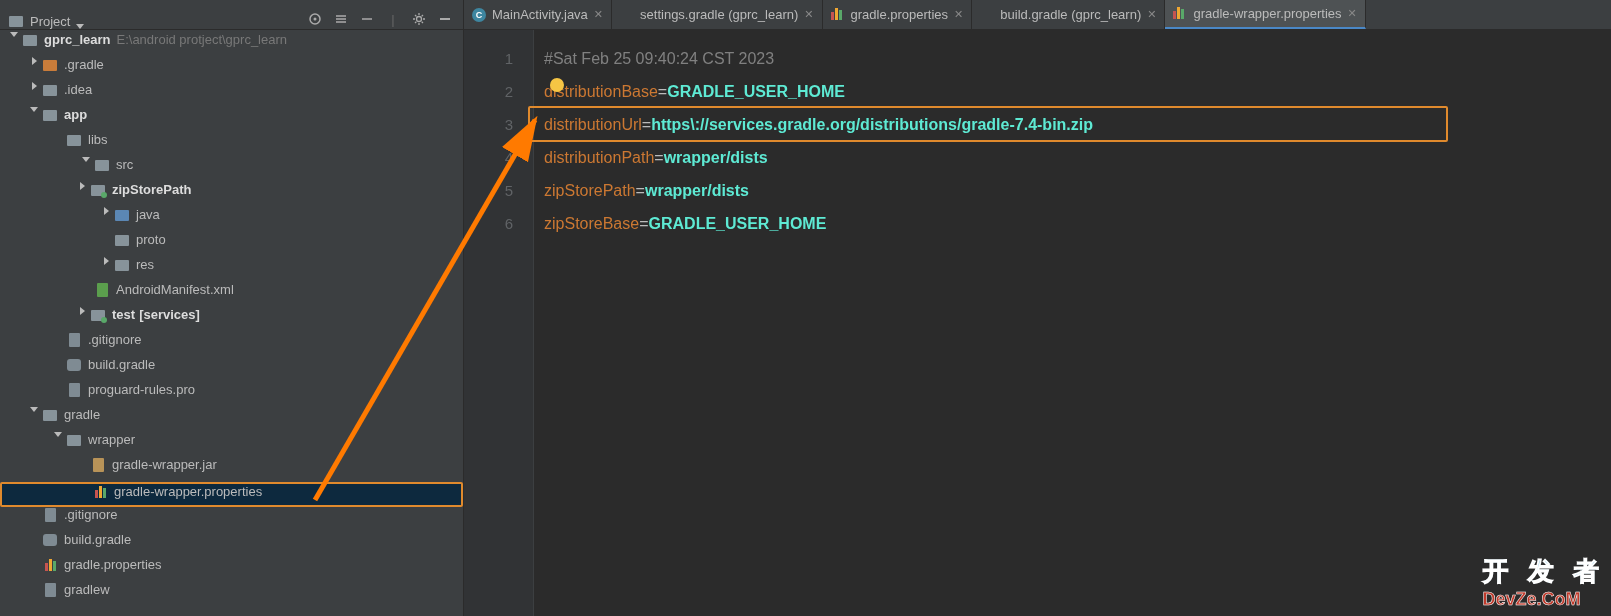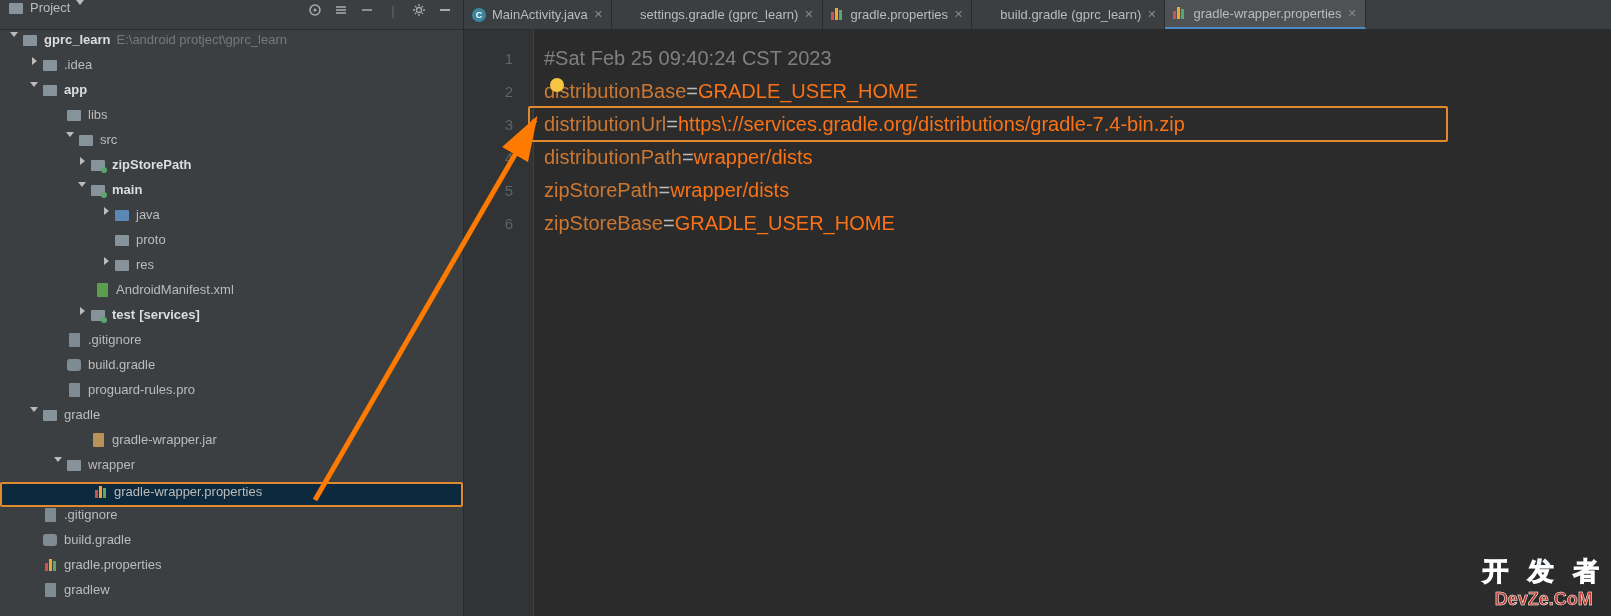--- a/index.html
+++ b/index.html
@@ -1,19 +1,19 @@
 <!DOCTYPE html>
 <html><head>
 <meta charset="utf-8">
 <style>
   * { margin:0; padding:0; box-sizing:border-box; font-family:"Segoe UI",Arial,sans-serif; }
   body { background:#2b2b2b; color:#bbbbbb; font-size:13px; overflow:hidden; width:1611px; height:616px; position:relative; }
   .root { display:flex; height:100%; }
   .sidebar { width:464px; background:#3c3f41; border-right:1px solid #2b2b2b; display:flex; flex-direction:column; }
-  .sidebar-header { height:30px; display:flex; align-items:flex-start; padding:0 8px; background:#3c3f41; border-bottom:1px solid #2b2b2b; }
+  .sidebar-header { height:30px; display:flex; align-items:flex-end; padding:0 8px; background:#3c3f41; border-bottom:1px solid #2b2b2b; }
   .sidebar-header .label { color:#bbbbbb; font-size:13px; cursor:pointer; }
   .sidebar-header .dropdown-arrow { width:0;height:0;border-left:4px solid transparent;border-right:4px solid transparent;border-top:5px solid #bbbbbb; margin-left:6px; }
   .sidebar-header .spacer { flex:1; }
   .sidebar-header .icon-btn { width:20px; height:20px; margin-left:6px; display:flex; align-items:center; justify-content:center; cursor:pointer; color:#aaaaaa; }
   .tree { flex:1; overflow:auto; padding-top:2px; }
   .tree-row { height:25px; display:flex; align-items:flex-start; white-space:nowrap; cursor:pointer; }
   .tree-row.selected { background:#0d293e; border:2px solid #e08a2d; border-radius:2px; }
   .twisty { width:12px; display:inline-flex; justify-content:center; margin-right:2px;}
   .twisty.down::before { content:""; width:0;height:0;border-left:4px solid transparent;border-right:4px solid transparent;border-top:5px solid #bbbbbb;}
   .twisty.right::before { content:""; width:0;height:0;border-top:4px solid transparent;border-bottom:4px solid transparent;border-left:5px solid #bbbbbb;}
@@ -23,29 +23,29 @@
   .node-label.bold { font-weight:bold; color:#dddddd;}
   .node-path { color:#787878; font-size:13px; margin-left:6px;}
   .editor { flex:1; display:flex; flex-direction:column; background:#2b2b2b; }
   .tabs { height:30px; display:flex; align-items:stretch; background:#3c3f41; border-bottom:1px solid #2b2b2b; }
   .tab { display:flex; align-items:center; padding:0 8px; border-right:1px solid #2b2b2b; cursor:pointer; color:#bbbbbb; font-size:13px; white-space:nowrap;}
   .tab.active { background:#4e5254; border-bottom:2px solid #4a88c7; }
   .tab .tab-icon { width:14px; height:14px; margin-right:6px;}
   .tab .tab-close { margin-left:6px; color:#888; font-size:11px;}
   .code-area { flex:1; display:flex; background:#2b2b2b; position:relative;}
   .gutter { width:70px; background:#313335; color:#606366; text-align:right; padding:12px 20px 0 0; font-family:Consolas,monospace; font-size:15px; line-height:33px; border-right:1px solid #3c3f41;}
-  .code { flex:1; padding:12px 10px 0 10px; font-family:Consolas,monospace; font-size:20px; line-height:33px; position:relative;}
+  .code { flex:1; padding:12px 10px 0 10px; font-family:Consolas,monospace; font-size:16px; line-height:33px; position:relative;}
   .code .cline { height:33px; white-space:pre; }
   .tok-comment { color:#808080; }
   .tok-key { color:#cc7832; }
   .tok-eq { color:#bbbbbb; }
-  .tok-val { color:#f97316; }
+  .tok-val { color:#5eead4;font-weight:bold; }
   .highlight-box { position:absolute; border:2px solid #e08a2d; border-radius:2px; }
   .arrow-svg { position:absolute; pointer-events:none; }
-  .watermark { position:absolute; right:6px; bottom:6px; font-family:Arial,sans-serif; text-align:center; pointer-events:none;}
+  .watermark { position:absolute; right:6px; bottom:6px; font-family:Arial,sans-serif; text-align:left; pointer-events:none;}
   .watermark .l1 { color:#34a5df; font-size:26px; font-weight:bold; letter-spacing:6px; -webkit-text-stroke:1px #fff;}
   .watermark .l2 { color:#c03a2b; font-size:18px; font-weight:bold; -webkit-text-stroke:0.5px #fff;}
   .bulb { position:absolute; left:16px; top:48px; width:14px; height:14px; background:#f6c544; border-radius:50%;}
   
   .fi-folder { width:14px;height:11px;background:#87939a;border-radius:1px; position:relative;}
   .fi-folder.orange { background:#c97c3a;}
   .fi-folder.blue { background:#5b87b4;}
   .fi-folder.green-dot::after{content:"";position:absolute;right:-2px;bottom:-2px;width:6px;height:6px;background:#59a869;border-radius:50%;}
   .fi-file { width:11px;height:14px;background:#a9b7c6;border-radius:1px;}
   .fi-file.gray{background:#7f8b93;}
@@ -103,58 +103,58 @@
         <span class="twisty down"></span>
         <span class="node-icon">
             <span class="fi-folder"></span>
           </span>
         <span class="node-label bold">gprc_learn</span>
         <span class="node-path">E:\android protject\gprc_learn</span>
       </div>
       <div class="tree-row" style="padding-left:28px">
           <span class="twisty right"></span>
           <span class="node-icon">
+            <span class="fi-folder orange"></span>
+          </span>
+          <span class="node-label">.gradle</span>
+        </div>
+      <div class="tree-row" style="padding-left:28px">
+          <span class="twisty right"></span>
+          <span class="node-icon">
             <span class="fi-folder"></span>
           </span>
           <span class="node-label">.idea</span>
         </div>
       <div class="tree-row" style="padding-left:28px">
           <span class="twisty down"></span>
           <span class="node-icon">
             <span class="fi-folder"></span>
           </span>
           <span class="node-label bold">app</span>
         </div>
       <div class="tree-row" style="padding-left:52px">
           <span class="twisty none"></span>
           <span class="node-icon">
             <span class="fi-folder"></span>
           </span>
           <span class="node-label">libs</span>
         </div>
-      <div class="tree-row" style="padding-left:64px">
+      <div class="tree-row" style="padding-left:80px">
           <span class="twisty down"></span>
           <span class="node-icon">
             <span class="fi-folder"></span>
           </span>
           <span class="node-label">src</span>
         </div>
       <div class="tree-row" style="padding-left:76px">
           <span class="twisty right"></span>
           <span class="node-icon">
             <span class="fi-folder green-dot"></span>
           </span>
           <span class="node-label bold">zipStorePath</span>
-        </div>
-      <div class="tree-row" style="padding-left:76px">
-          <span class="twisty down"></span>
-          <span class="node-icon">
-            <span class="fi-folder green-dot"></span>
-          </span>
-          <span class="node-label bold">main</span>
         </div>
       <div class="tree-row" style="padding-left:100px">
           <span class="twisty right"></span>
           <span class="node-icon">
             <span class="fi-folder blue"></span>
           </span>
           <span class="node-label">java</span>
         </div>
       <div class="tree-row" style="padding-left:100px">
           <span class="twisty none"></span>
@@ -206,33 +206,33 @@
           </span>
           <span class="node-label">proguard-rules.pro</span>
         </div>
       <div class="tree-row" style="padding-left:28px">
           <span class="twisty down"></span>
           <span class="node-icon">
             <span class="fi-folder"></span>
           </span>
           <span class="node-label">gradle</span>
         </div>
+      <div class="tree-row" style="padding-left:52px">
+          <span class="twisty down"></span>
+          <span class="node-icon">
+            <span class="fi-folder"></span>
+          </span>
+          <span class="node-label">wrapper</span>
+        </div>
       <div class="tree-row" style="padding-left:76px">
           <span class="twisty none"></span>
           <span class="node-icon">
             <span class="fi-file" style="background:#b89358;"></span>
           </span>
           <span class="node-label">gradle-wrapper.jar</span>
-        </div>
-      <div class="tree-row" style="padding-left:52px">
-          <span class="twisty down"></span>
-          <span class="node-icon">
-            <span class="fi-folder"></span>
-          </span>
-          <span class="node-label">wrapper</span>
         </div>
       <div class="tree-row selected" style="padding-left:76px">
           <span class="twisty none"></span>
           <span class="node-icon">
             <span class="fi-bars">
               <span></span>
               <span></span>
               <span></span>
             </span>
           </span>

